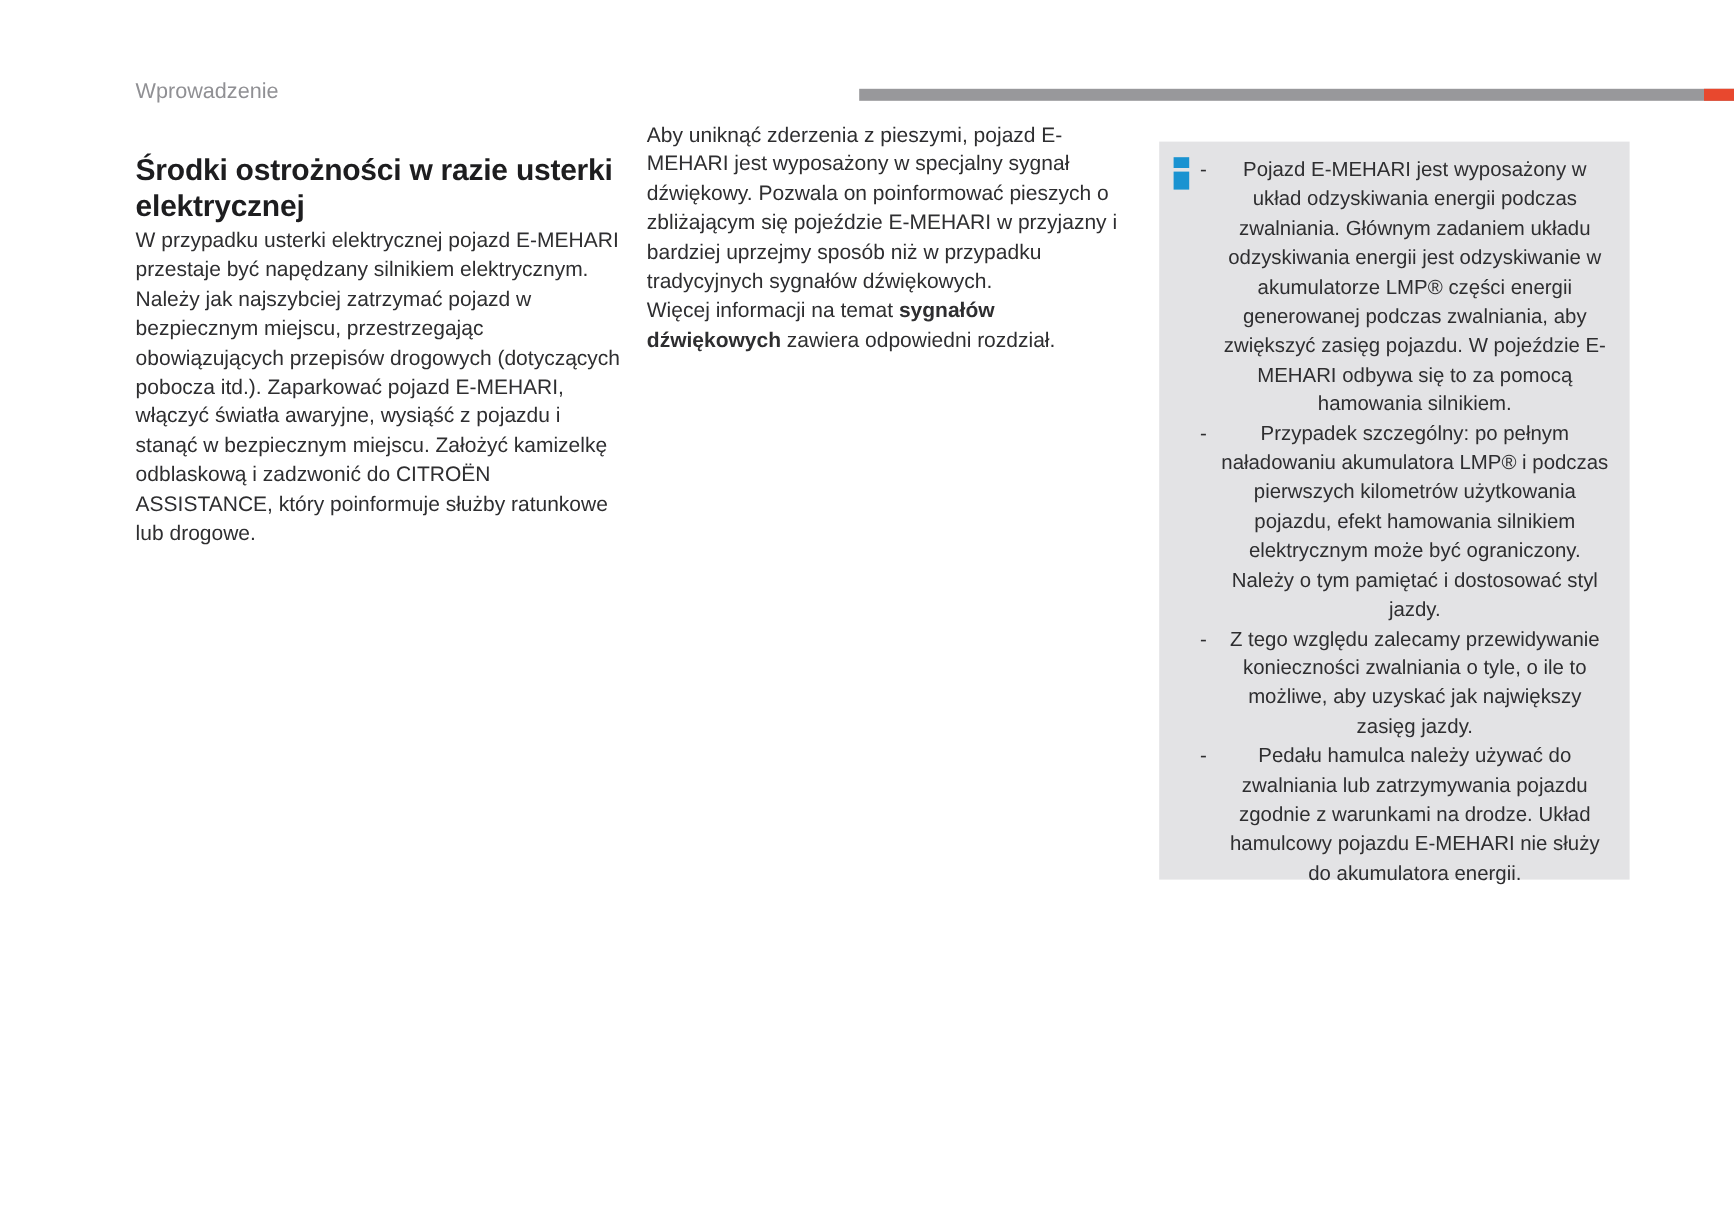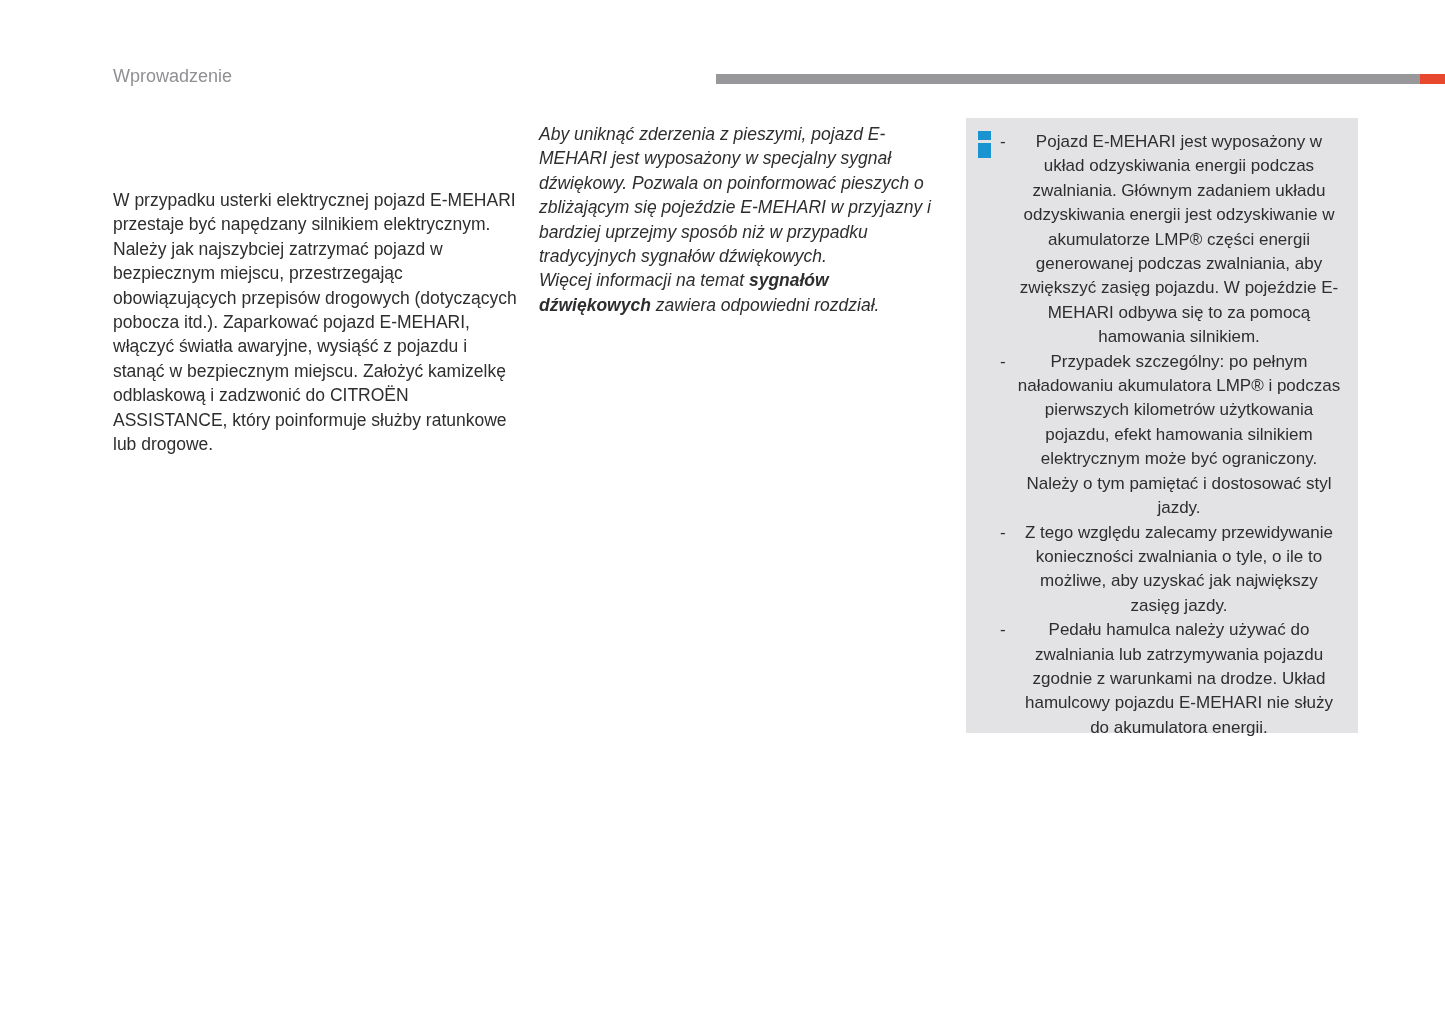--- a/index.html
+++ b/index.html
@@ -49,21 +49,21 @@
   .h2 { top: 541px; }
   .body-text {
     position: absolute;
     width: 404px;
     font-size: 17.5px;
     line-height: 24.4px;
     color: #2e2e30;
   }
   .left-p1 { left: 113px; top: 188px; }
   .left-p2 { left: 113px; top: 617px; }
-  .mid-block1 { left: 539px; top: 122px; font-style: italic; }
+  .mid-block1 { left: 539px; top: 100px; }
   .mid-block2 { left: 539px; top: 388px; }
   .body-text p { margin: 0; }
   .body-text strong { font-weight: 700; }
   .info-box {
     position: absolute;
     left: 966px;
     top: 118px;
     width: 392px;
     height: 615px;
     background: #e3e3e5;
@@ -116,20 +116,21 @@
 <body>
 
 <div class="page">
 
   <div class="running-head">Wprowadzenie</div>
 
   <div class="top-bar">
     <div class="red-seg"></div>
   </div>
 
+  <h1 class="heading h1">Środki ostrożności w razie usterki elektrycznej</h1>
 
   <div class="body-text left-p1">
     <p>W przypadku usterki elektrycznej pojazd E-MEHARI przestaje być napędzany silnikiem elektrycznym. Należy jak najszybciej zatrzymać pojazd w bezpiecznym miejscu, przestrzegając obowiązujących przepisów drogowych (dotyczących pobocza itd.). Zaparkować pojazd E-MEHARI, włączyć światła awaryjne, wysiąść z pojazdu i stanąć w bezpiecznym miejscu. Założyć kamizelkę odblaskową i zadzwonić do CITROËN ASSISTANCE, który poinformuje służby ratunkowe lub drogowe.</p>
   </div>
 
 
 
   <div class="body-text mid-block1">
     <p>Aby uniknąć zderzenia z pieszymi, pojazd E-MEHARI jest wyposażony w specjalny sygnał dźwiękowy. Pozwala on poinformować pieszych o zbliżającym się pojeździe E-MEHARI w przyjazny i bardziej uprzejmy sposób niż w przypadku tradycyjnych sygnałów dźwiękowych.</p>
     <p><span>Więcej informacji na temat </span><strong>sygnałów dźwiękowych</strong><span> zawiera odpowiedni rozdział.</span></p>

